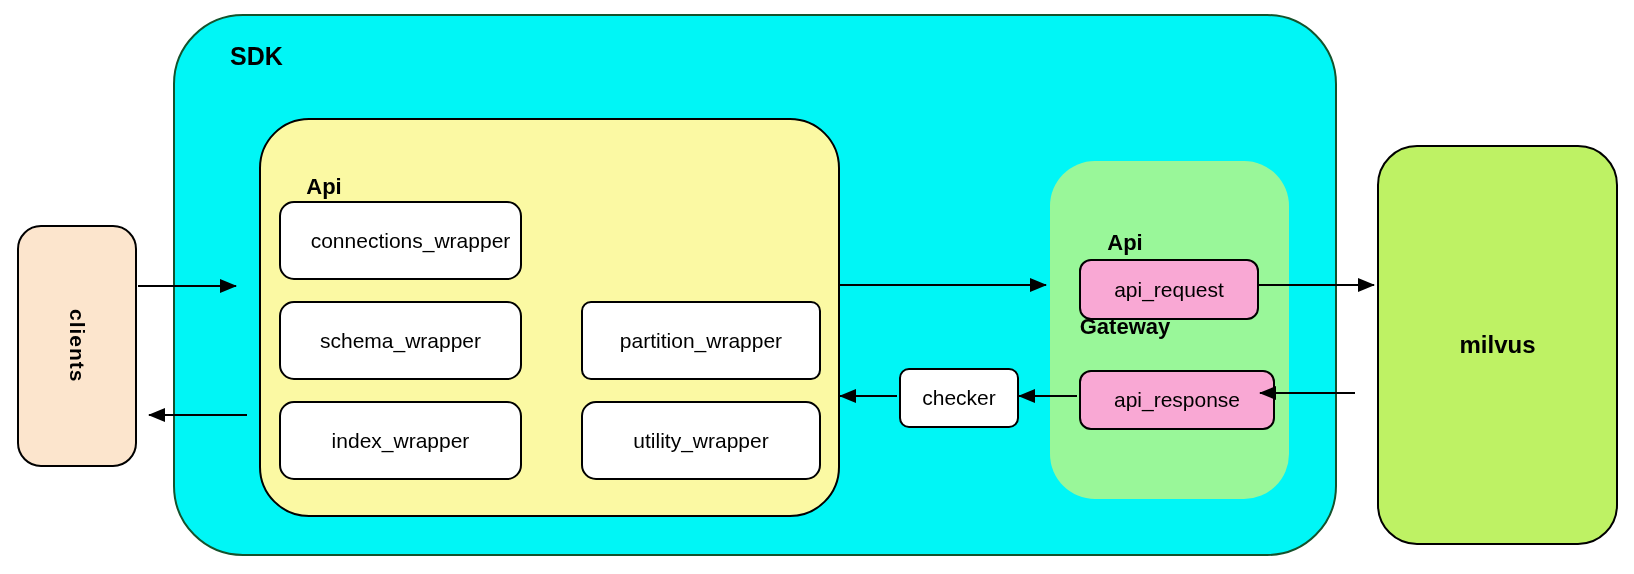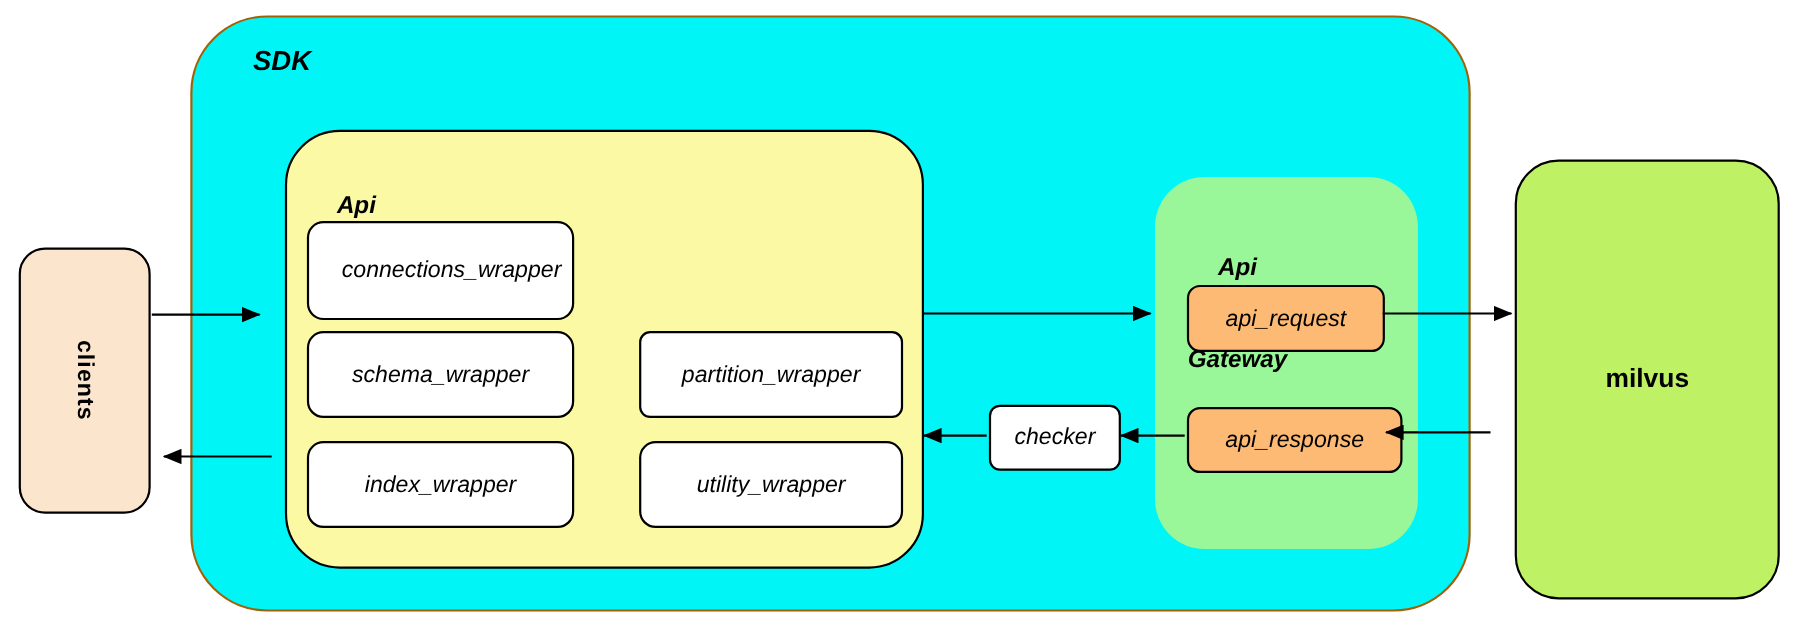--- a/index.html
+++ b/index.html
@@ -39,23 +39,22 @@
     writing-mode: vertical-rl;
     font-weight: bold;
     font-size: 21px;
     letter-spacing: 1px;
   }
   
   .sdk {
     position: absolute;
     left: 173px; top: 14px; width: 1164px; height: 542px;
     box-sizing: border-box;
-    border: 2px solid #a16207;
+    border: 2px solid #14532d;
     border-radius: 70px;
-    font-style: italic;
   }
   .sdk-label {
     left: 55px; top: 26px;
     font-size: 25px;
   }
   
   .api-wrapper {
     position: absolute;
     left: 84px; top: 102px; width: 581px; height: 399px;
     box-sizing: border-box;
@@ -87,21 +86,21 @@
   }
   .gateway-title {
     left: 0px; top: 12px; width: 150px;
     text-align: center;
     font-size: 22px;
     line-height: 28px;
   }
   .gw-box {
     border-radius: 12px;
     font-size: 21px;
-    background: #fdba74;
+    background: #f9a8d4;
   }
   .api-request  { left: 29px; top: 98px;  width: 180px; height: 61px; }
   .api-response { left: 29px; top: 209px; width: 196px; height: 60px; }
   
   .milvus {
     left: 1377px; top: 145px; width: 241px; height: 400px;
     border-radius: 40px;
     font-weight: bold;
     font-size: 24px;
   }
@@ -123,21 +122,21 @@
 
   <div class="sdk" style="background-color: rgb(0, 246, 246);">
     <div class="container-label sdk-label">SDK</div>
 
     <div class="api-wrapper" style="background-color: rgb(251, 249, 163);">
       <div class="container-label wrapper-title">
         <div>Api</div>
         <div>Wrapper</div>
       </div>
 
-      <div class="node module" style="left:18px;  top:81px;  width:243px; height:90px;padding-left:20px;">connections_wrapper</div>
+      <div class="node module" style="left:18px;  top:81px;  width:243px; height:79px;padding-left:20px;">connections_wrapper</div>
       <div class="node module" style="left:18px;  top:181px; width:243px; height:79px;">schema_wrapper</div>
       <div class="node module" style="left:320px; top:181px; width:240px; height:79px;border-radius:10px;">partition_wrapper</div>
       <div class="node module" style="left:18px;  top:281px; width:243px; height:79px;">index_wrapper</div>
       <div class="node module" style="left:320px; top:281px; width:240px; height:79px;">utility_wrapper</div>
     </div>
 
     <div class="node checker" style="background-color: rgb(255, 255, 255);">checker</div>
 
     <div class="api-gateway" style="background-color: rgb(153, 247, 153);">
       <div class="container-label gateway-title">

